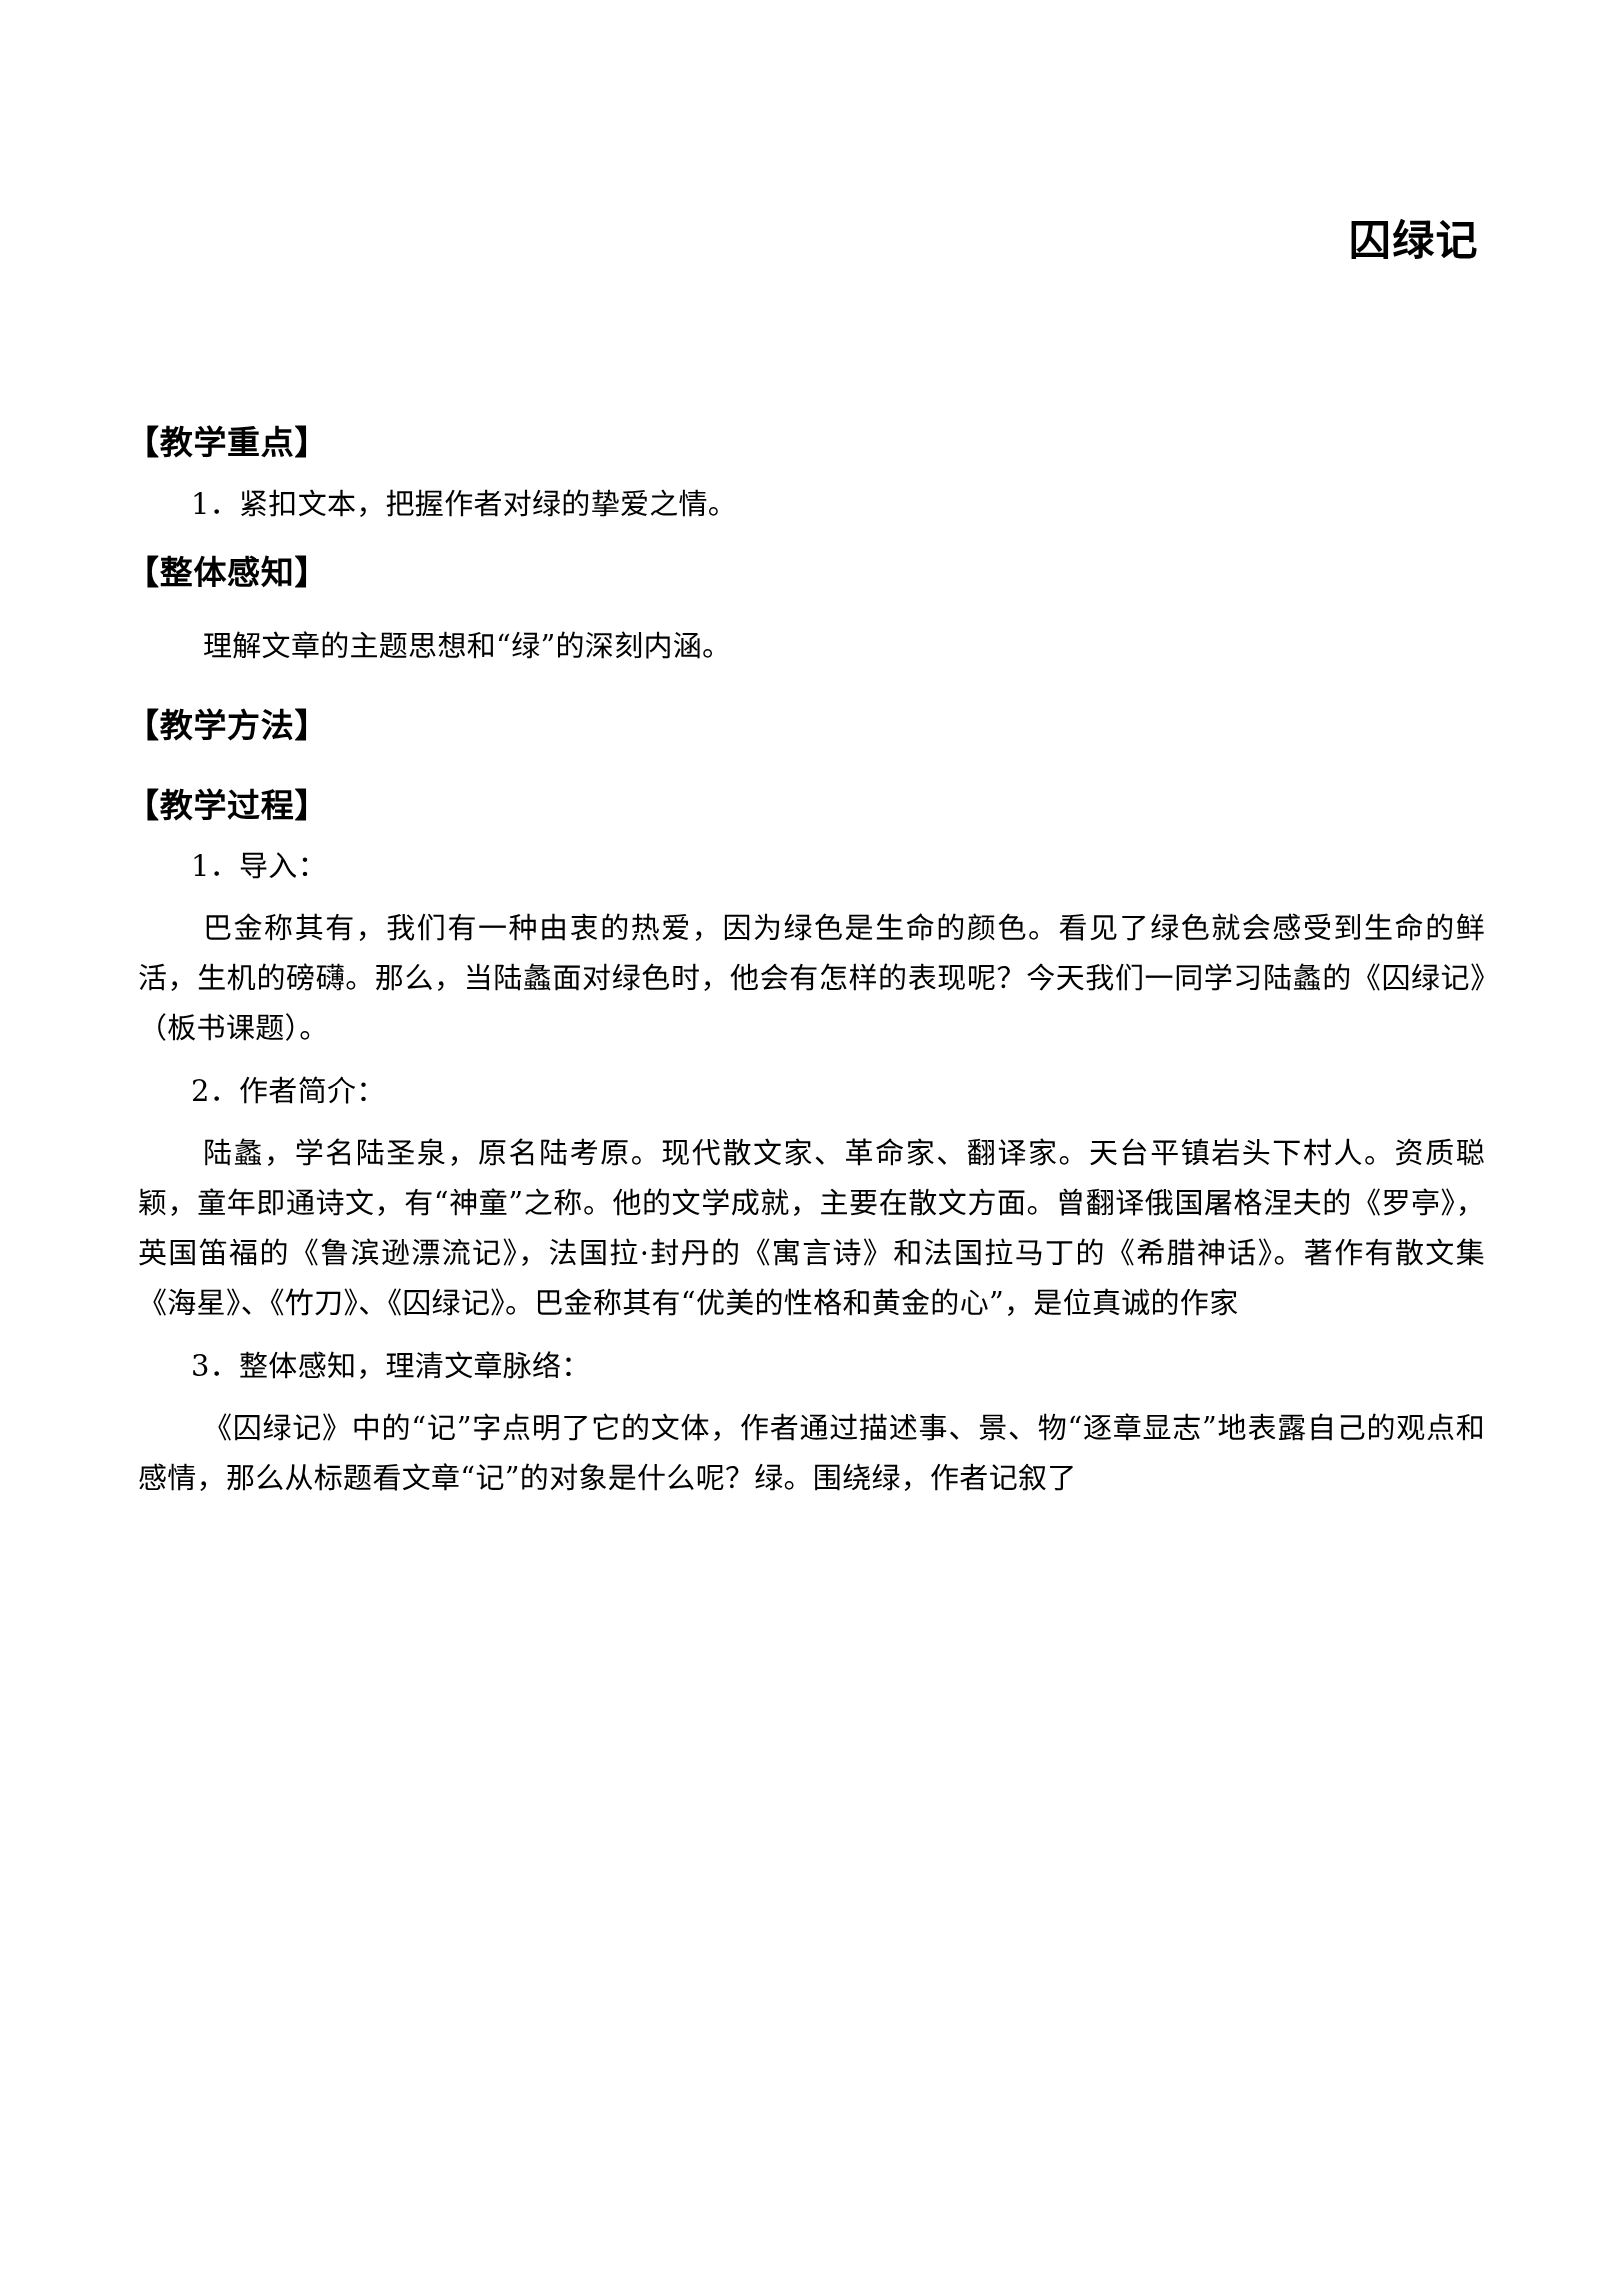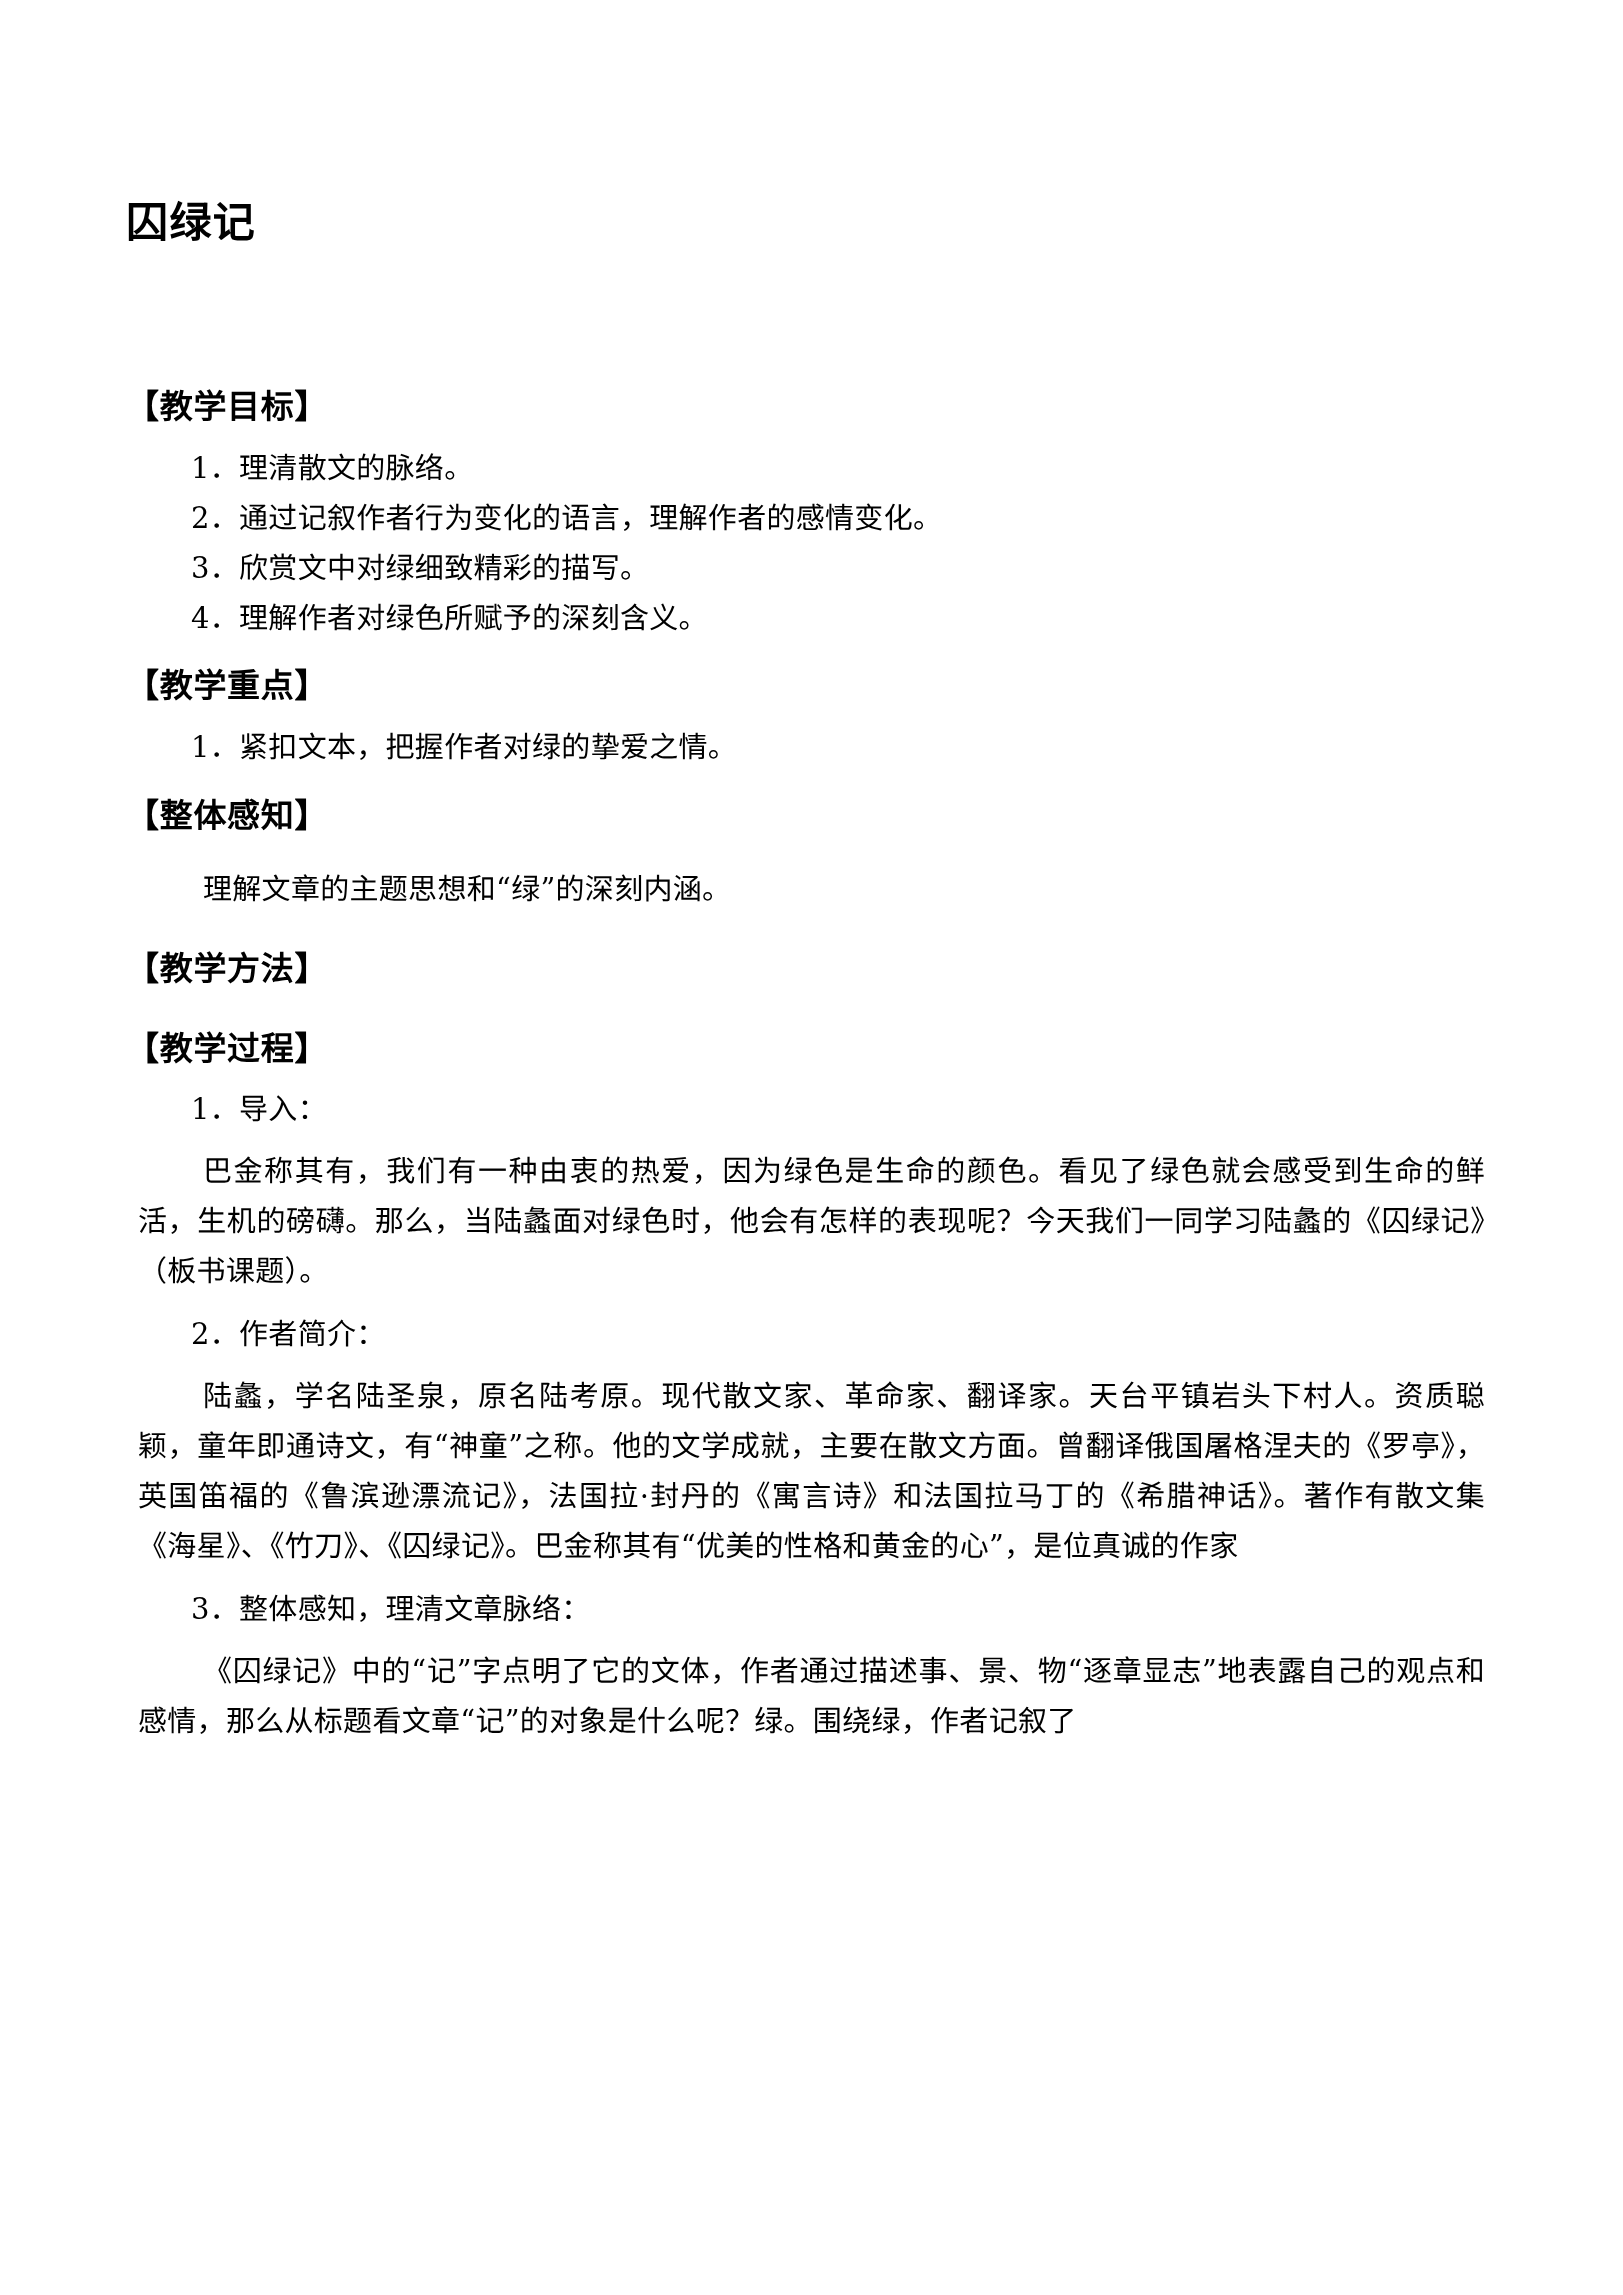--- a/index.html
+++ b/index.html
@@ -15,25 +15,25 @@
     -webkit-font-smoothing: antialiased;
   }
   .page {
     position: relative;
     width: 1623px;
     min-height: 2295px;
     box-sizing: border-box;
     padding: 0 126px;
   }
   .doc-title {
-    text-align: left;
+    text-align: right;
     font-size: 42px;
     font-weight: bold;
     letter-spacing: 1.4px;
-    margin: 0;
+    margin: 18px;
     padding-top: 198px;
     padding-bottom: 0;
     line-height: 1.2;
   }
   .spacer-after-title {
     height: 134px;
   }
   h2.section-heading {
     font-size: 33px;
     font-weight: bold;
@@ -67,27 +67,20 @@
   }
 </style>
 </head>
 <body>
 
 <div class="page">
 
   <h1 class="doc-title">囚绿记</h1>
   <div class="spacer-after-title"></div>
 
-  <section class="group">
-    <h2 class="section-heading">【教学目标】</h2>
-    <p class="list-item">1．理清散文的脉络。</p>
-    <p class="list-item">2．通过记叙作者行为变化的语言，理解作者的感情变化。</p>
-    <p class="list-item">3．欣赏文中对绿细致精彩的描写。</p>
-    <p class="list-item">4．理解作者对绿色所赋予的深刻含义。</p>
-  </section>
 
   <section class="group">
     <h2 class="section-heading">【教学重点】</h2>
     <p class="list-item">1．紧扣文本，把握作者对绿的挚爱之情。</p>
   </section>
 
   <section class="group">
     <h2 class="section-heading">【整体感知】</h2>
     <p class="para">理解文章的主题思想和“绿”的深刻内涵。</p>
   </section>

